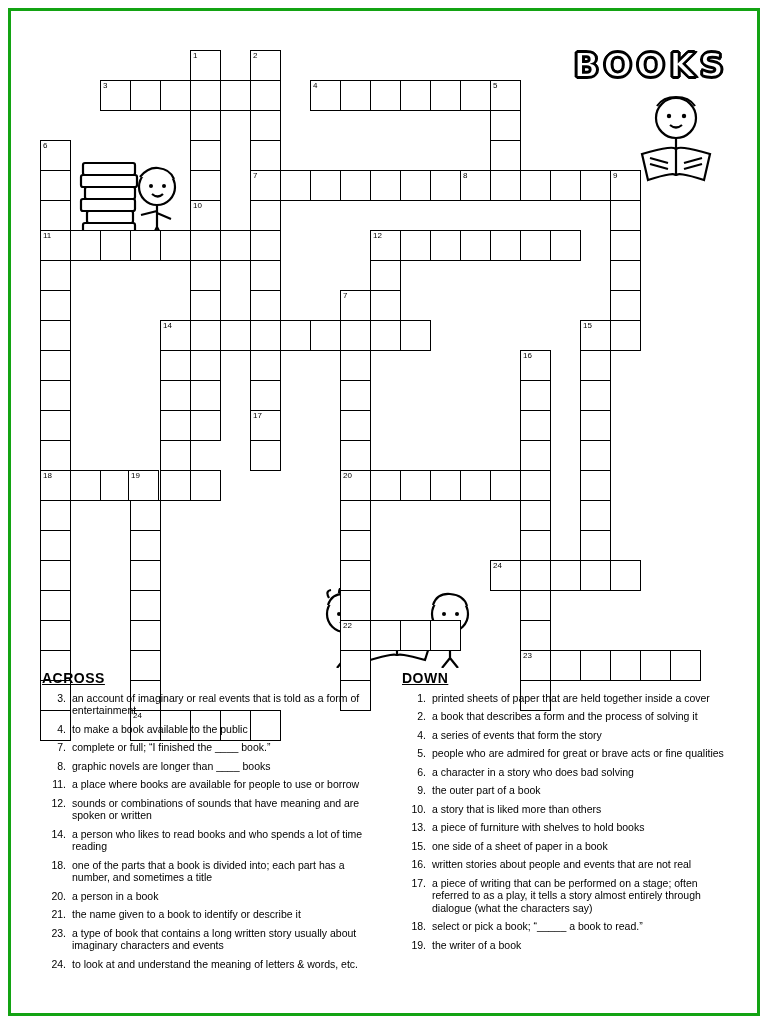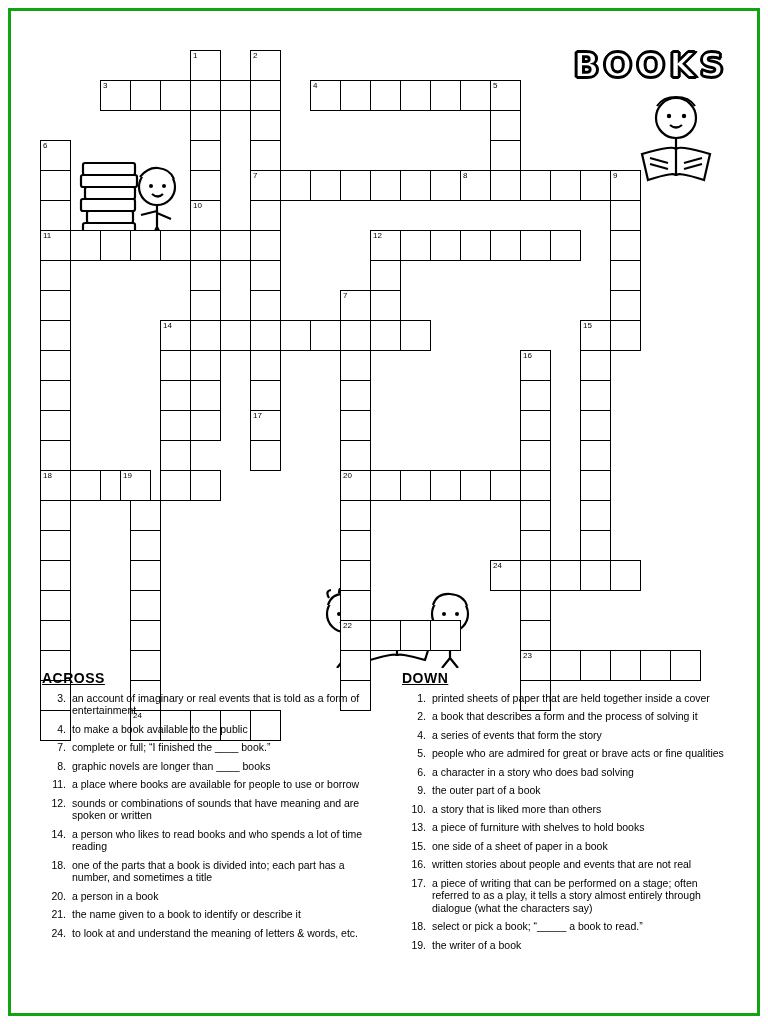--- a/index.html
+++ b/index.html
@@ -320,21 +320,21 @@
       <div class="cell" style="left: 120px; top: 390px;"></div>
       <div class="cell" style="left: 210px; top: 390px;"></div>
       <div class="cell" style="left: 300px; top: 390px;"></div>
       <div class="cell" style="left: 480px; top: 390px;"></div>
       <div class="cell" style="left: 540px; top: 390px;"></div>
       <div class="cell" style="left: 0px; top: 420px;">
         <span class="num">18</span>
       </div>
       <div class="cell" style="left: 30px; top: 420px;"></div>
       <div class="cell" style="left: 60px; top: 420px;"></div>
-      <div class="cell" style="left: 80px; top: 420px;">
+      <div class="cell" style="left: 88px; top: 420px;">
         <span class="num">19</span>
       </div>
       <div class="cell" style="left: 120px; top: 420px;"></div>
       <div class="cell" style="left: 150px; top: 420px;"></div>
       <div class="cell" style="left: 300px; top: 420px;">
         <span class="num">20</span>
       </div>
       <div class="cell" style="left: 330px; top: 420px;"></div>
       <div class="cell" style="left: 360px; top: 420px;"></div>
       <div class="cell" style="left: 390px; top: 420px;"></div>
@@ -437,20 +437,24 @@
         </div>
         <div class="clue">
           <div class="n">20.</div>
           <div class="t">a person in a book</div>
         </div>
         <div class="clue">
           <div class="n">21.</div>
           <div class="t">the name given to a book to identify or describe it</div>
         </div>
         <div class="clue">
+          <div class="n">23.</div>
+          <div class="t">a type of book that contains a long written story usually about imaginary characters and events</div>
+        </div>
+        <div class="clue">
           <div class="n">24.</div>
           <div class="t">to look at and understand the meaning of letters &amp; words, etc.</div>
         </div>
       </div>
   </div>
 
   <div class="clues right">
     <div class="clue-head">DOWN</div>
     <div id="down-list">
         <div class="clue">

